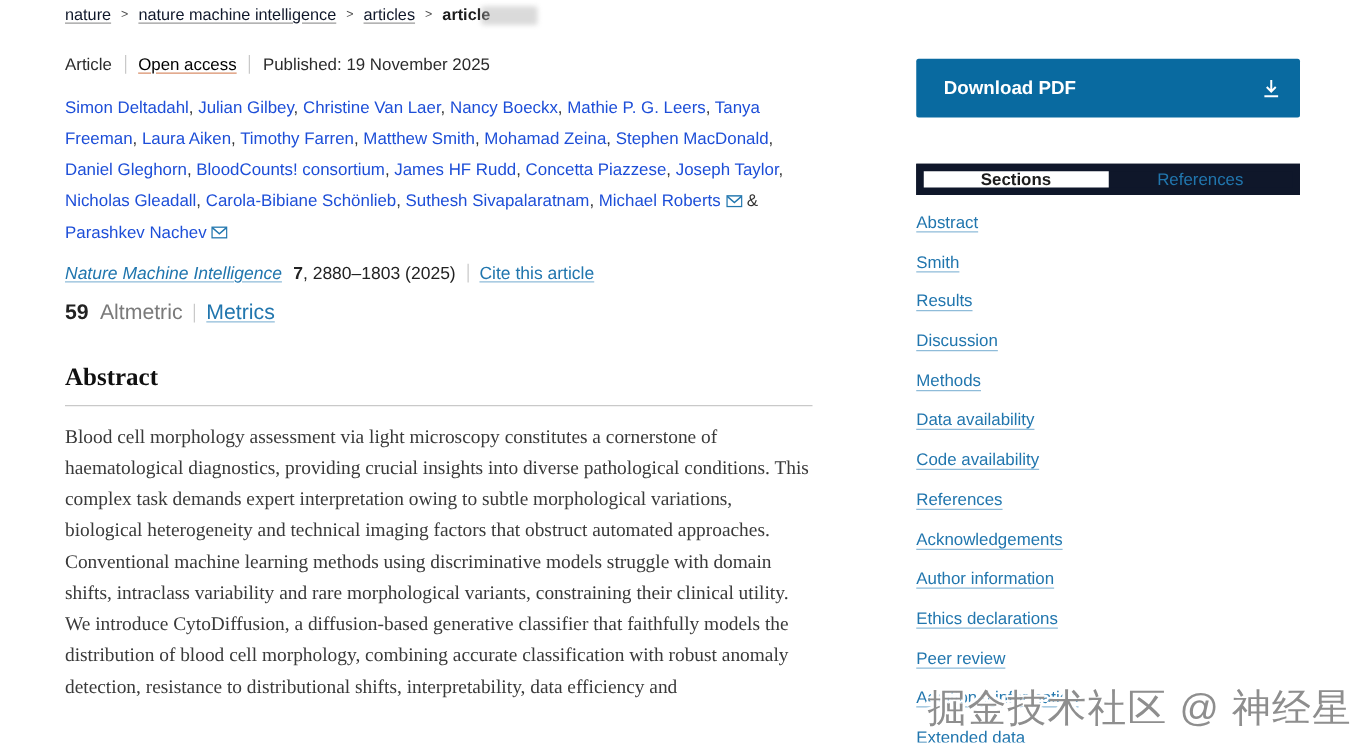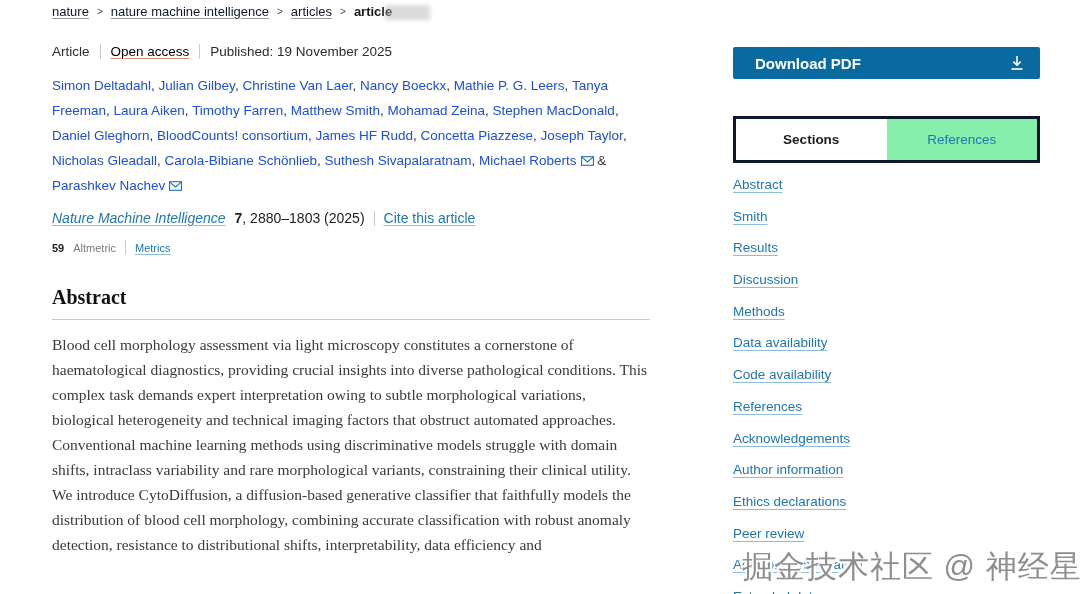--- a/index.html
+++ b/index.html
@@ -56,49 +56,49 @@
   .journal-name {
     font-style: italic; color: #2176ae; text-decoration: underline;
     text-decoration-color: #8fbcd9; text-underline-offset: 2px;
   }
   .journal-vol b { font-weight: 700; }
   .plain-link {
     color: #2176ae; text-decoration: underline;
     text-decoration-color: #8fbcd9; text-underline-offset: 2px;
   }
 
-  .metrics-row { margin-top: 14px; display: flex; align-items: center; gap: 9px; font-size: 11px; }
+  .metrics-row { margin-top: 14px; display: flex; align-items: center; gap: 9px; font-size: 17px; }
   .altmetric-count { font-weight: 700; color: #222; }
   .altmetric-label { color: #7a7a7a; }
 
   .abstract { margin-top: 31px; }
   .abstract h2 {
     font-family: "Liberation Serif", serif;
     font-size: 20px; font-weight: 700; color: #101010;
   }
   .abstract hr { border: none; border-top: 1px solid #c9c9c9; margin-top: 10px; }
   .abstract p {
     margin-top: 12px;
     font-family: "Liberation Serif", serif;
     font-size: 15.5px; line-height: 25px; color: #3a3a3a;
   }
 
   
   .sidebar { position: absolute; left: 733px; top: 47px; width: 307px; }
   .download-btn {
-    width: 100%; height: 32px; background: #096aa0; color: #fff;
+    width: 100%; height: 47px; background: #096aa0; color: #fff;
     border: none; border-radius: 2px; cursor: pointer;
     font-family: "Liberation Sans", sans-serif;
     font-size: 15px; font-weight: 700;
     display: flex; align-items: center; justify-content: space-between;
     padding: 0 16px 0 22px;
   }
   .tabs {
-    margin-top: 37px; height: 47px; display: flex;
-    background: #86efac; border: 3px solid #0f172a;
+    margin-top: 37px; height: 25px; display: flex;
+    background: #0f172a; border: 6px solid #0f172a;
   }
   .tab {
     flex: 1; display: flex; align-items: center; justify-content: center;
     font-size: 13.5px; color: #2176ae; cursor: pointer;
   }
   .tab.active { background: #fff; color: #1c1c1c; font-weight: 700; }
 
   .section-links { margin-top: 14px; display: flex; flex-direction: column; }
   .section-link {
     color: #2176ae; font-size: 13.5px; line-height: 16px;

